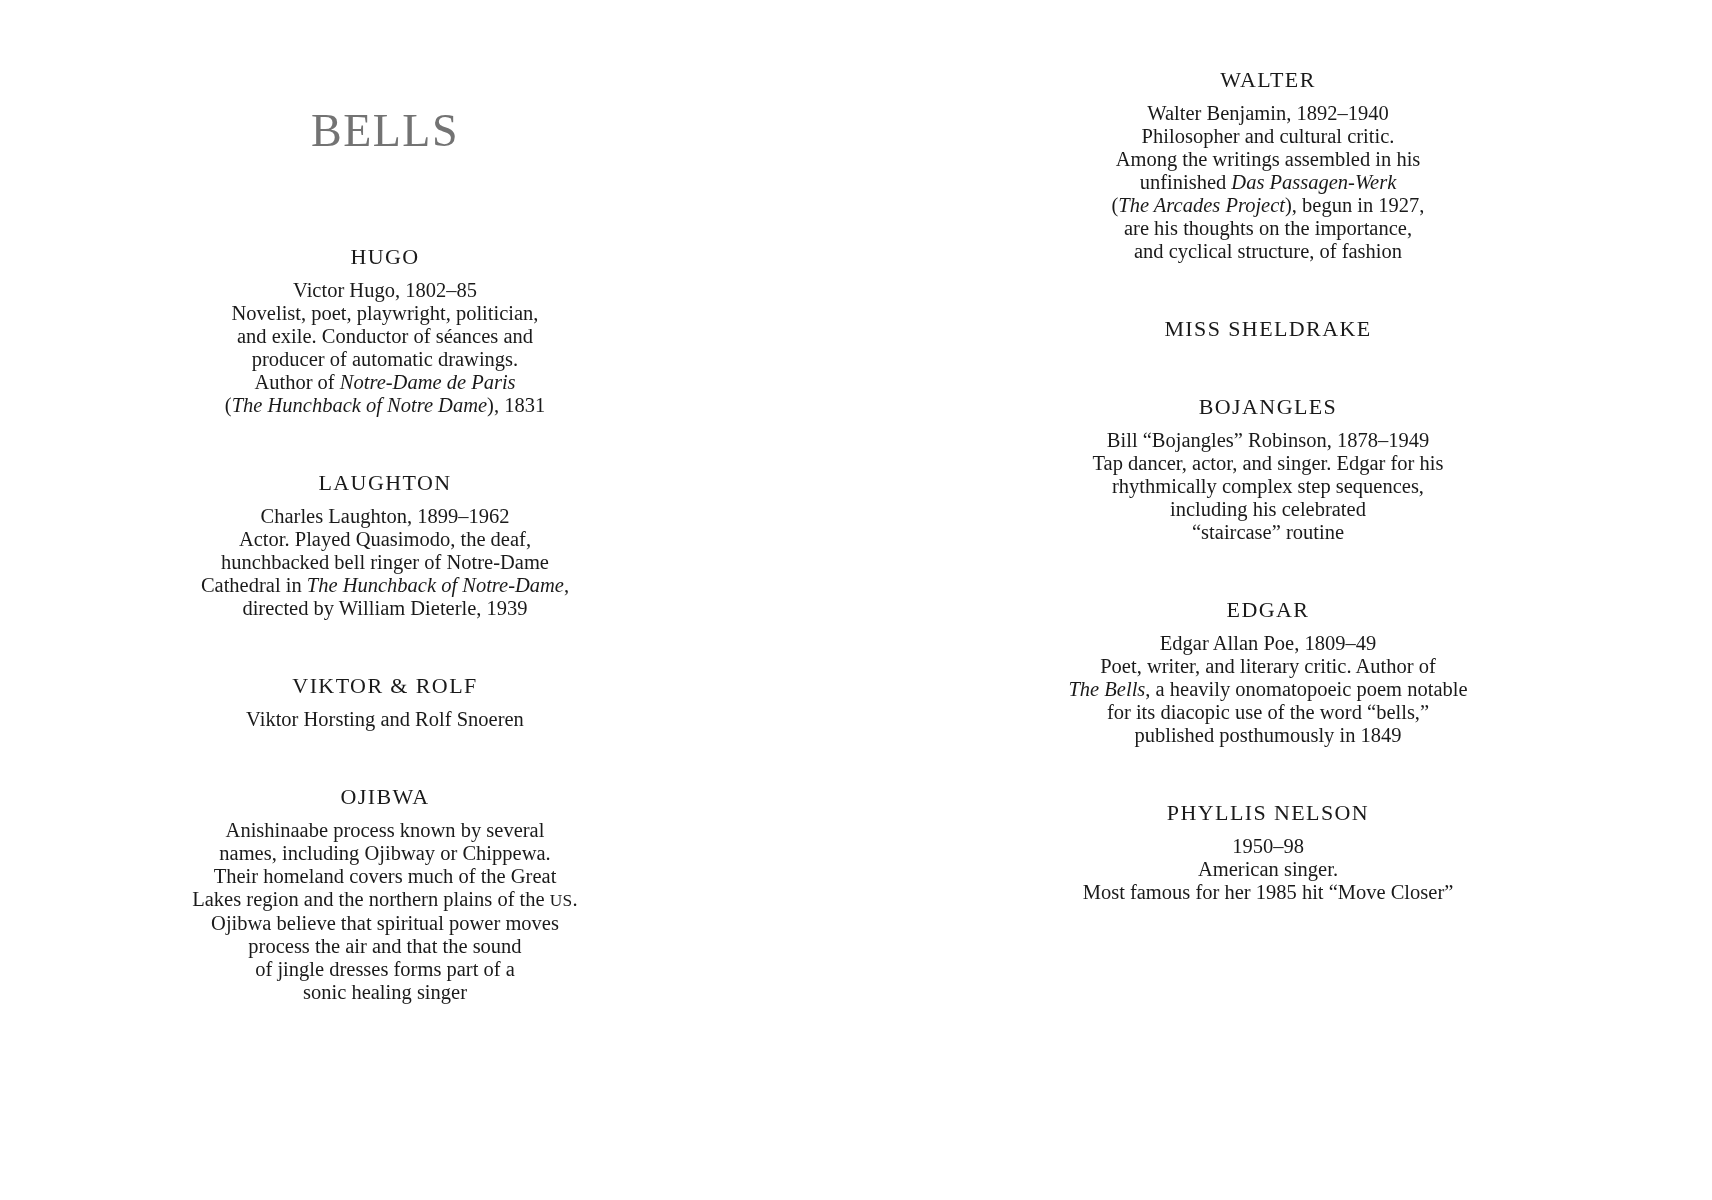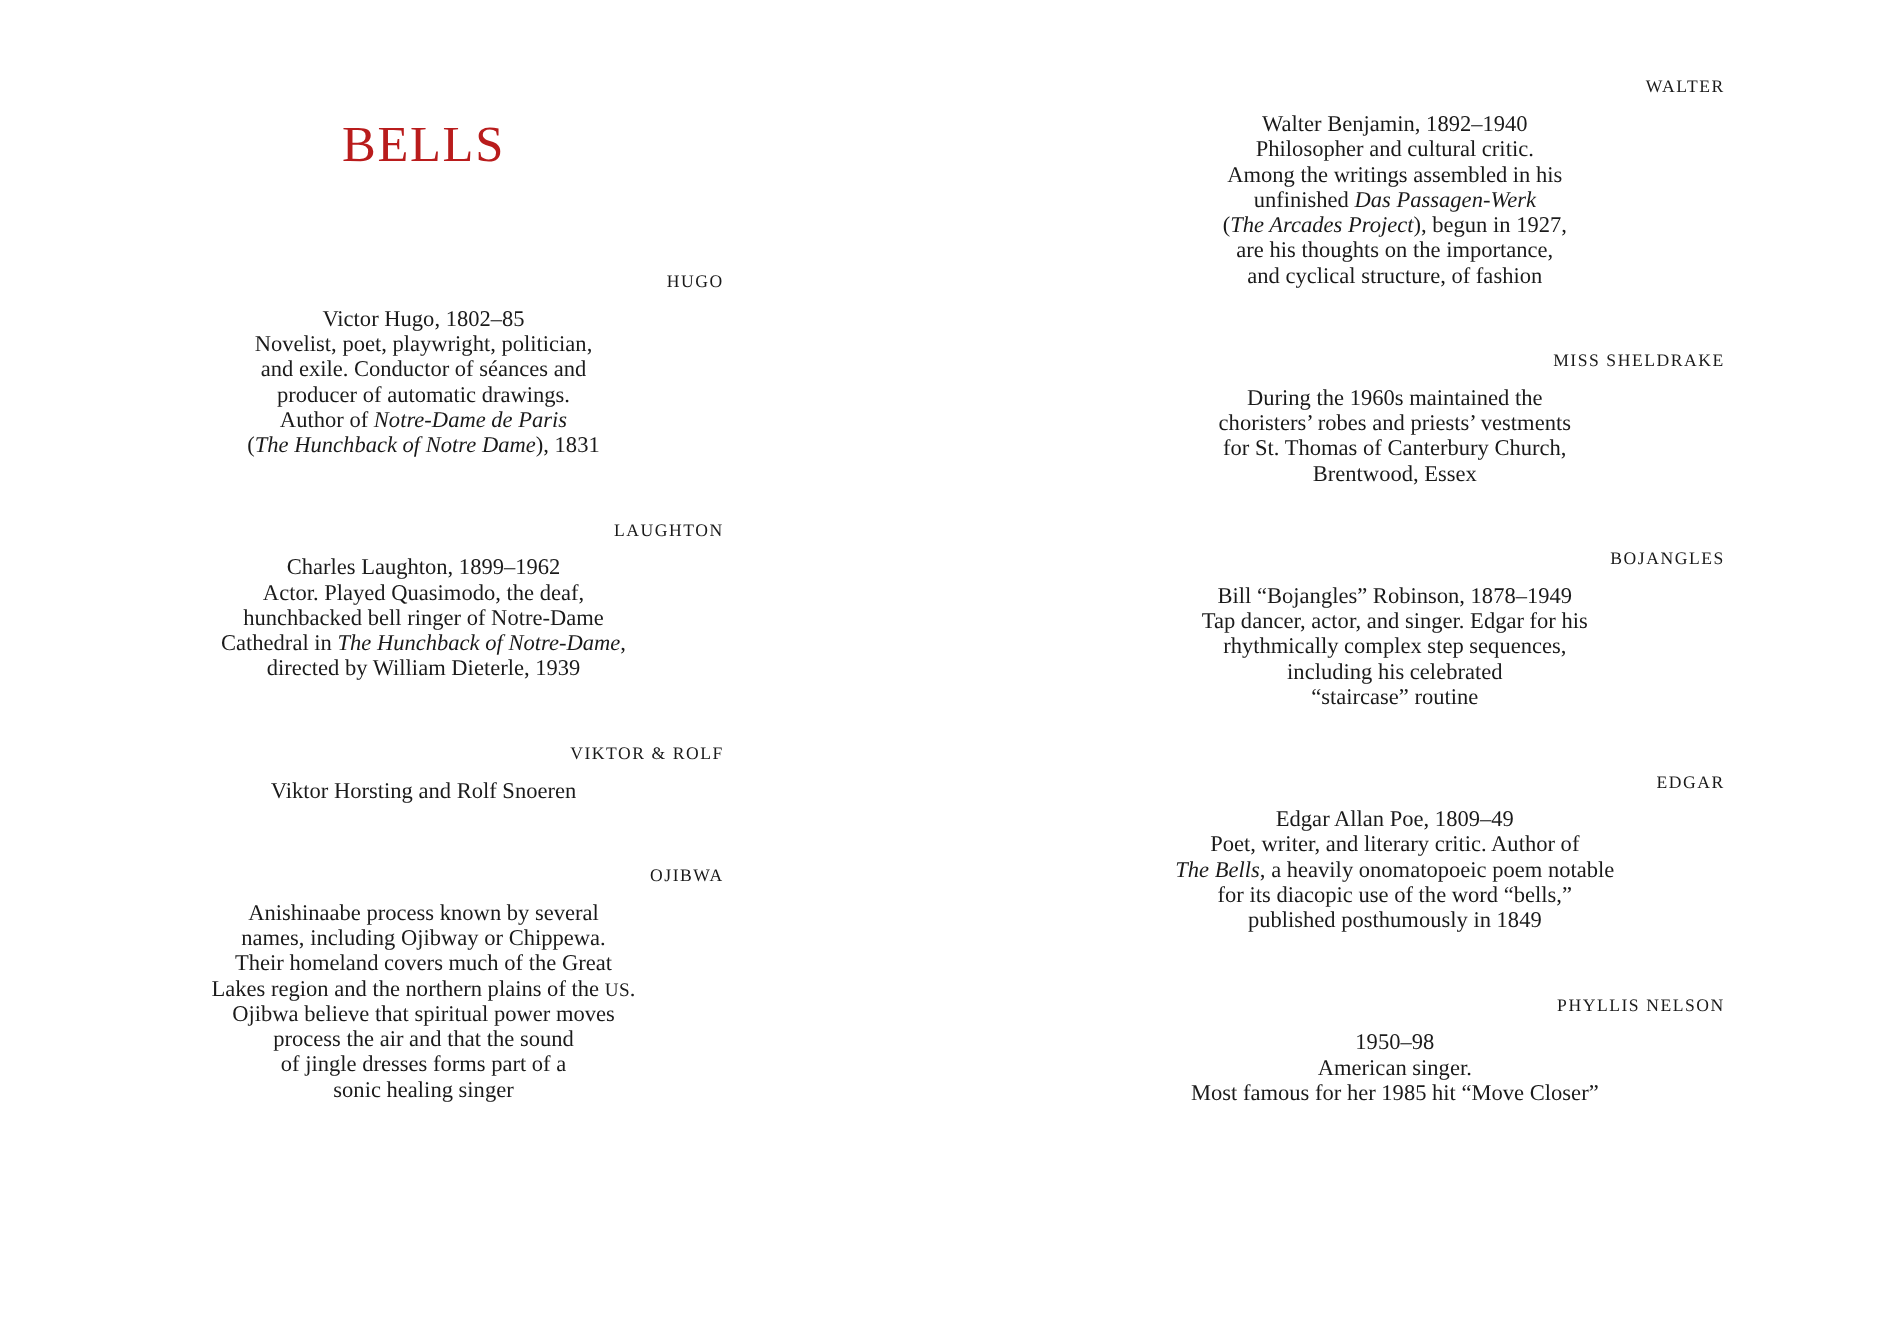--- a/index.html
+++ b/index.html
@@ -21,34 +21,33 @@
   }
   .page-left  { top: 103px; left: 112px;  width: 546px; }
   .page-right { top: 68px;  left: 968px;  width: 600px; }
 
   .book-title {
     margin: 0 0 86px 0;
     font-size: 46px;
     font-weight: 400;
     line-height: 56px;
     letter-spacing: 1.5px;
-    color: #b91c1c;
+    color: #737373;
   }
 
   .entry { margin-top: 54px; }
   .entry:first-child { margin-top: 0; }
 
   .entry-heading {
     margin: 0 0 10px 0;
-    font-size: 16px;
+    font-size: 22px;
     font-weight: 400;
     line-height: 24px;
     letter-spacing: 1.4px;
     color: #1a1a1a;
-    text-align: right;
   }
 
   .entry-body {
     font-size: 20.5px;
     line-height: 23px;
   }
   .line {
     white-space: nowrap;
   }
   .line i { font-style: italic; }
@@ -112,26 +111,20 @@
             <div class="line">Philosopher and cultural critic.</div>
             <div class="line">Among the writings assembled in his</div>
             <div class="line">unfinished <i>Das Passagen-Werk</i></div>
             <div class="line">(<i>The Arcades Project</i>), begun in 1927,</div>
             <div class="line">are his thoughts on the importance,</div>
             <div class="line">and cyclical structure, of fashion</div>
           </div>
         </section>
         <section class="entry">
           <h2 class="entry-heading">MISS SHELDRAKE</h2>
-          <div class="entry-body">
-            <div class="line">During the 1960s maintained the</div>
-            <div class="line">choristers’ robes and priests’ vestments</div>
-            <div class="line">for St. Thomas of Canterbury Church,</div>
-            <div class="line">Brentwood, Essex</div>
-          </div>
         </section>
         <section class="entry">
           <h2 class="entry-heading">BOJANGLES</h2>
           <div class="entry-body">
             <div class="line">Bill “Bojangles” Robinson, 1878–1949</div>
             <div class="line">Tap dancer, actor, and singer. Edgar for his</div>
             <div class="line">rhythmically complex step sequences,</div>
             <div class="line">including his celebrated</div>
             <div class="line">“staircase” routine</div>
           </div>

